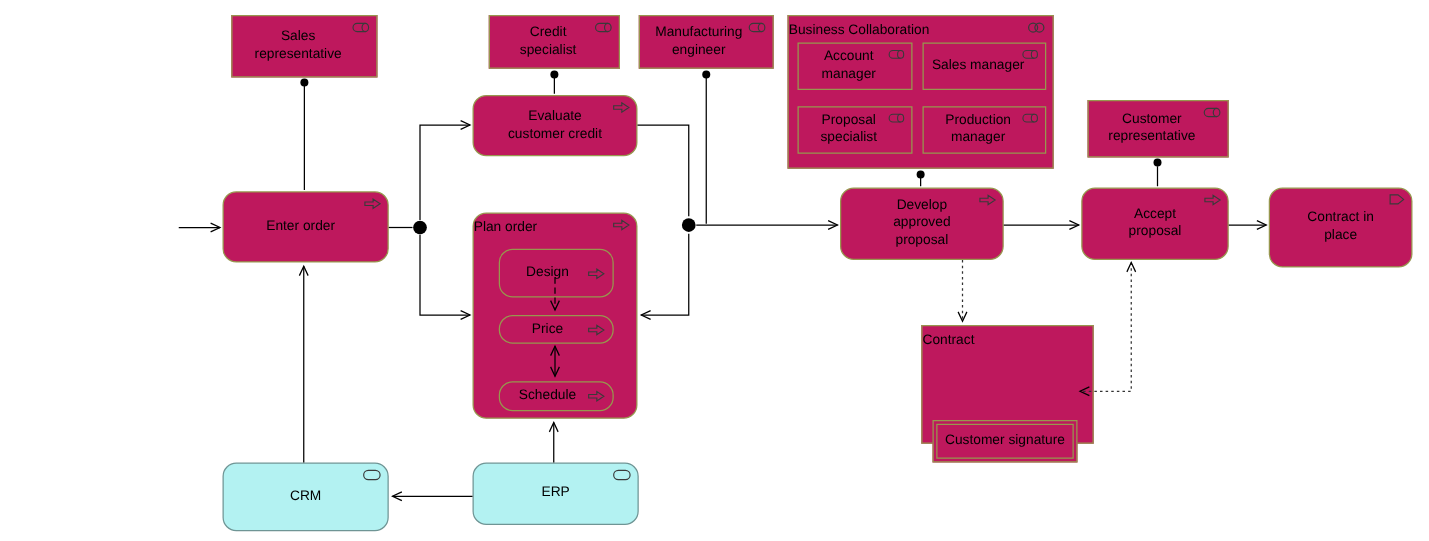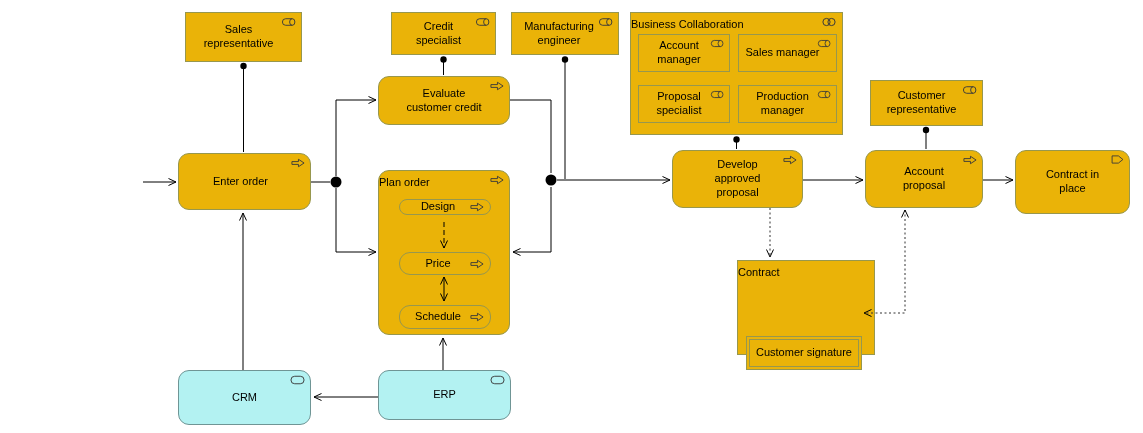--- a/index.html
+++ b/index.html
@@ -1,19 +1,19 @@
 <!DOCTYPE html>
 <html><head>
 <meta charset="utf-8">
 <style>
   * { margin:0; padding:0; box-sizing:border-box; }
   body { background:#ffffff; font-family:"Liberation Sans", sans-serif; }
   .canvas { position:relative; width:1143px; height:433px; background:#ffffff; overflow:hidden; }
   .node {
-    position:absolute; border:1px solid #97974e; background:#eab308;
+    position:absolute; border:1px solid #97974e; background:#be185d;
     display:flex; align-items:center; justify-content:center; text-align:center;
     font-size:11px; line-height:1.25; color:#000;
   }
   .rounded { border-radius:11px; }
   .pill { border-radius:11px; }
   .app { background:#b3f2f2; border-color:#6f9595; }
   .container-node { align-items:flex-start; }
   .title { position:absolute; top:5px; left:0; right:0; text-align:left; font-size:11px; }
   .icon { position:absolute; top:4px; right:5px; line-height:0; }
   .icon-inline { position:absolute; right:6px; top:50%; transform:translateY(-50%); line-height:0; }
@@ -138,21 +138,21 @@
   </div>
 
   <div class="node container-node rounded" style="left:378px;top:170px;width:132px;height:165px;">
     <span class="icon">
       <svg width="14" height="10" viewBox="0 0 15 10">
           <path d="M1 3.5 H8 V1 L14 5 L8 9 V6.5 H1 z" fill="none" stroke="#3a3a3a"></path>
         </svg>
     </span>
     <span class="title">Plan order</span>
 
-    <div class="node pill" style="left:20px;top:28px;width:92px;height:16px;padding:1px 22px 1px 8px;text-align:right;">
+    <div class="node pill" style="left:20px;top:28px;width:92px;height:39px;padding:1px 22px 1px 8px;text-align:right;">
       <span class="label">Design</span>
       <span class="icon-inline">
         <svg width="14" height="10" viewBox="0 0 15 10">
             <path d="M1 3.5 H8 V1 L14 5 L8 9 V6.5 H1 z" fill="none" stroke="#3a3a3a"></path>
           </svg>
       </span>
     </div>
 
     <div class="node pill" style="left:20px;top:81px;width:92px;height:23px;padding:1px 22px 1px 8px;">
       <span class="label">Price</span>
@@ -181,21 +181,21 @@
     </span>
     <span class="label">Develop approved proposal</span>
   </div>
 
   <div class="node rounded" style="left:865px;top:150px;width:118px;height:58px;padding:2px 22px;">
     <span class="icon">
       <svg width="14" height="10" viewBox="0 0 15 10">
           <path d="M1 3.5 H8 V1 L14 5 L8 9 V6.5 H1 z" fill="none" stroke="#3a3a3a"></path>
         </svg>
     </span>
-    <span class="label">Account proposal</span>
+    <span class="label">Accept proposal</span>
   </div>
 
   <div class="node rounded" style="left:1015px;top:150px;width:115px;height:64px;padding:2px 20px;">
     <span class="icon">
       <svg width="13" height="9" viewBox="0 0 14 10">
           <path d="M1 1 H8 L13 5 L8 9 H1 z" fill="none" stroke="#3a3a3a"></path>
         </svg>
     </span>
     <span class="label">Contract in place</span>
   </div>

